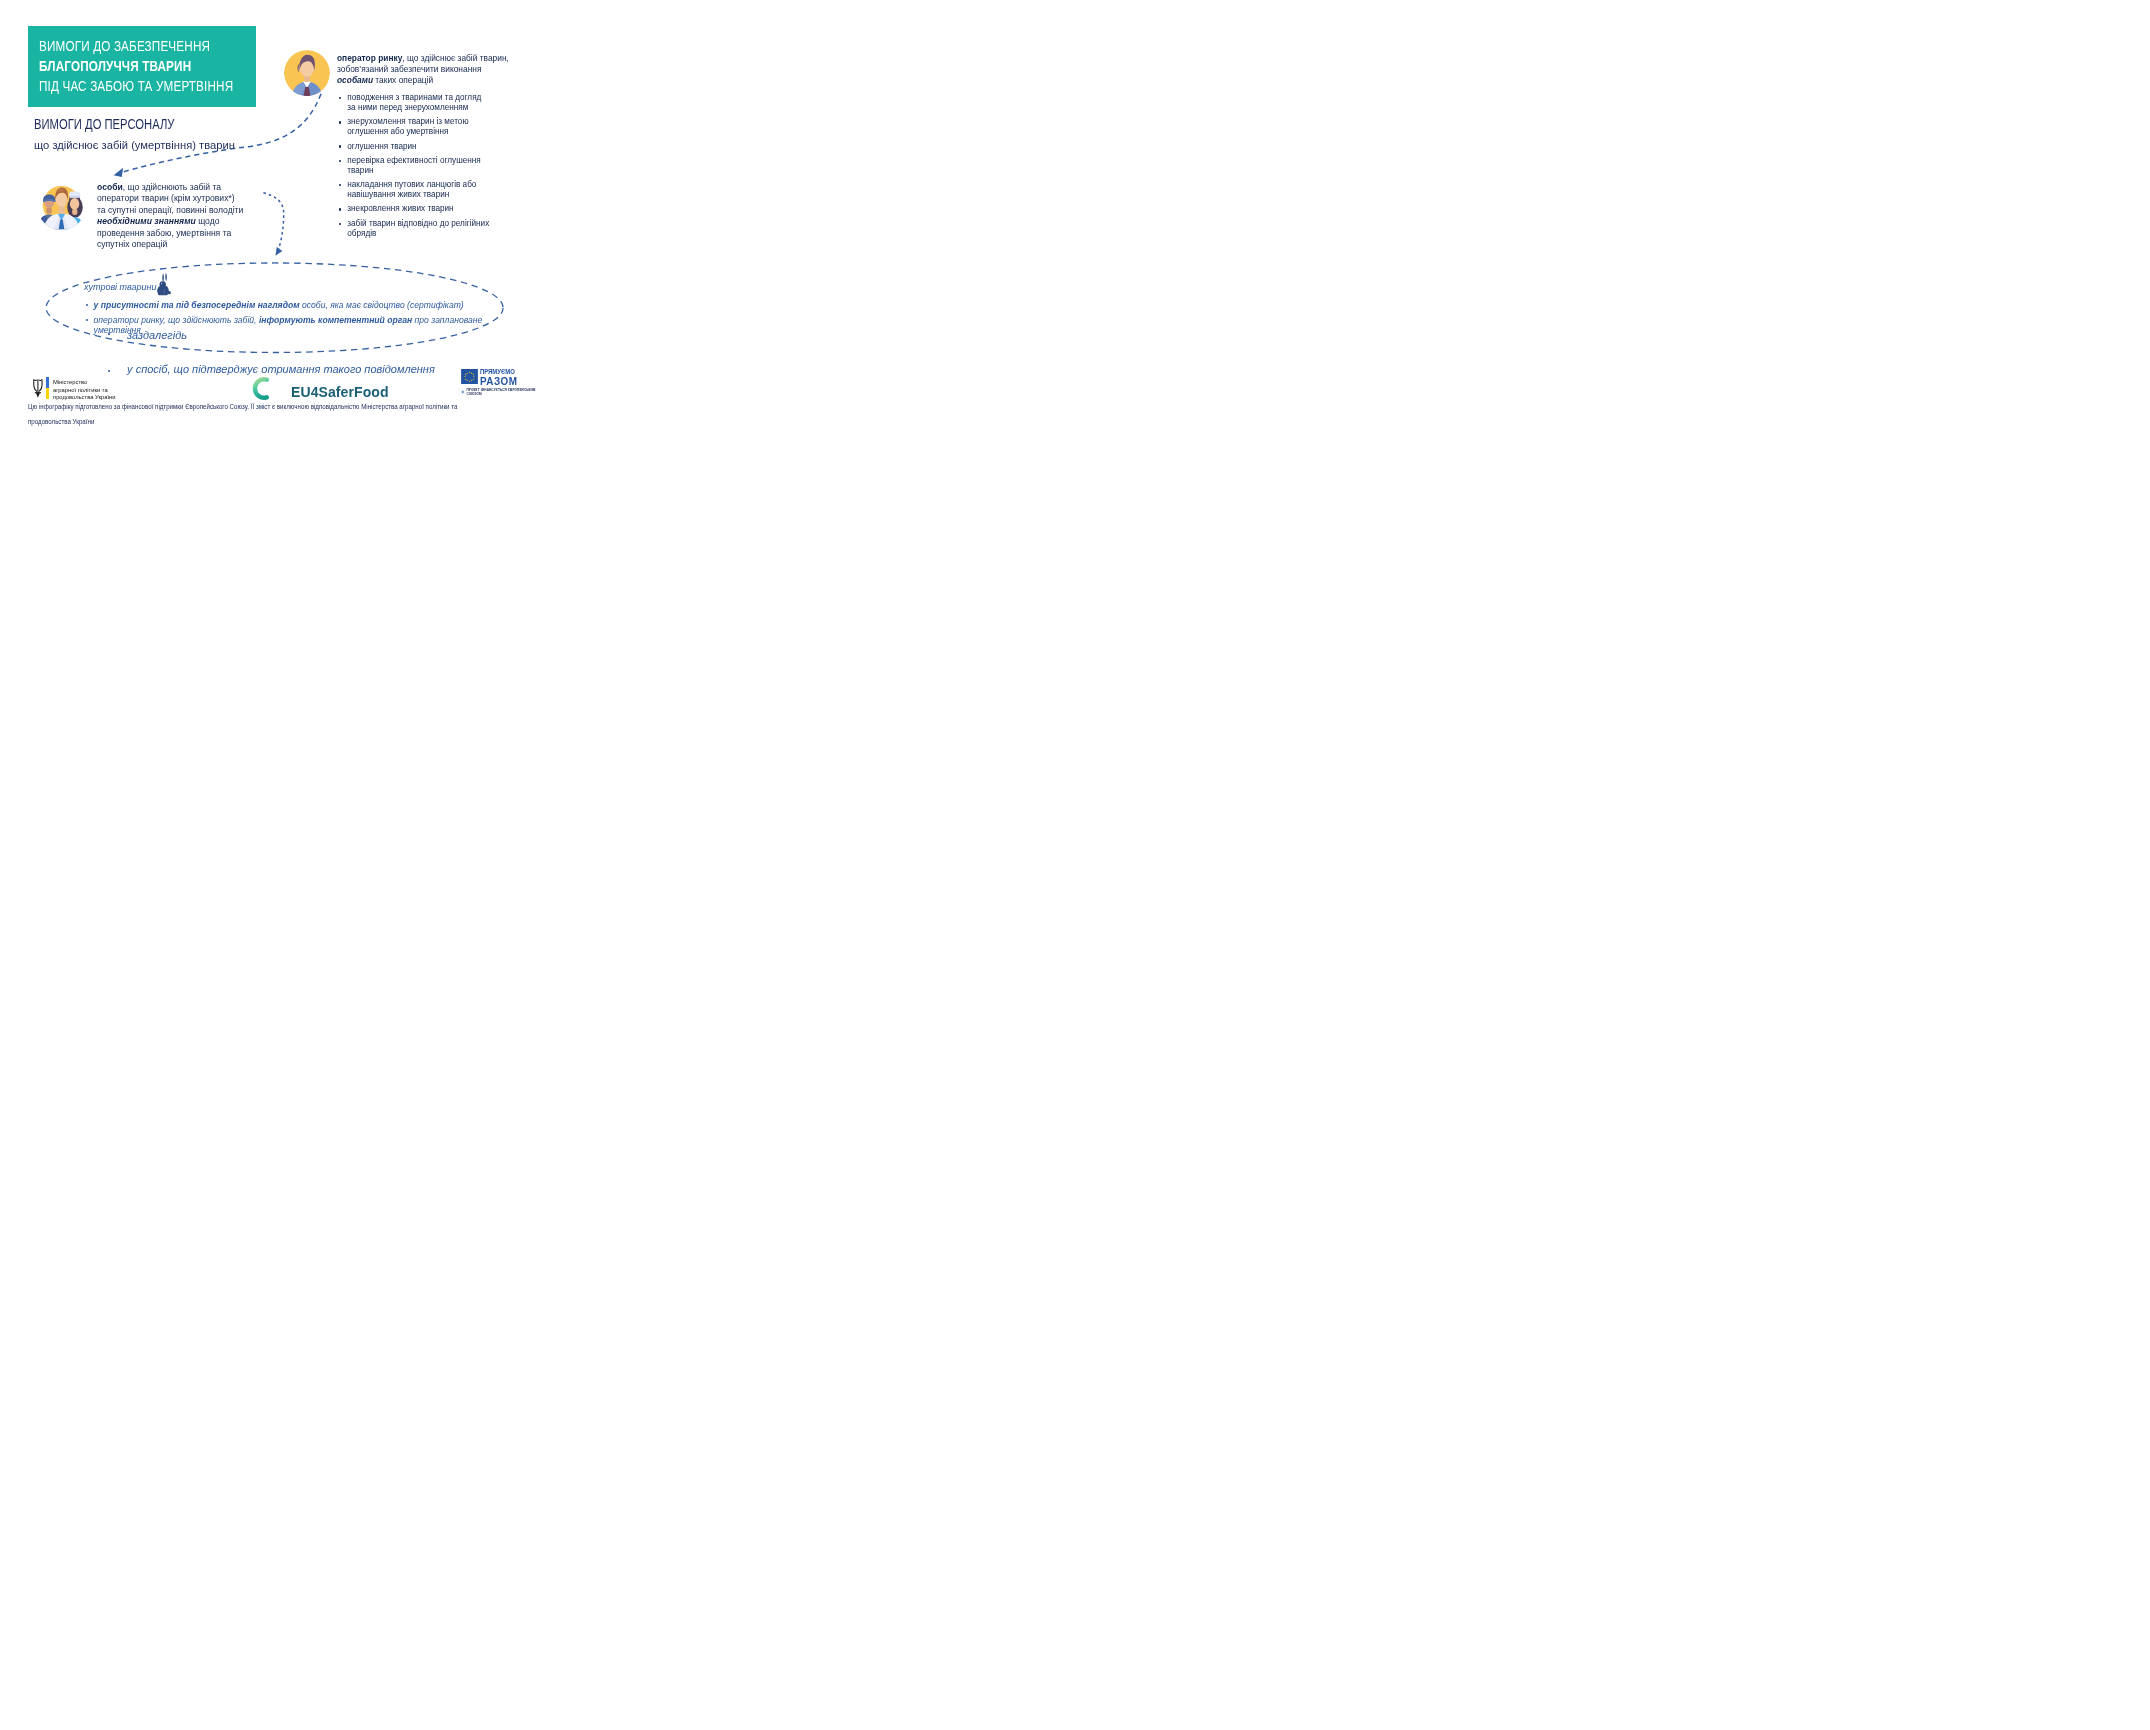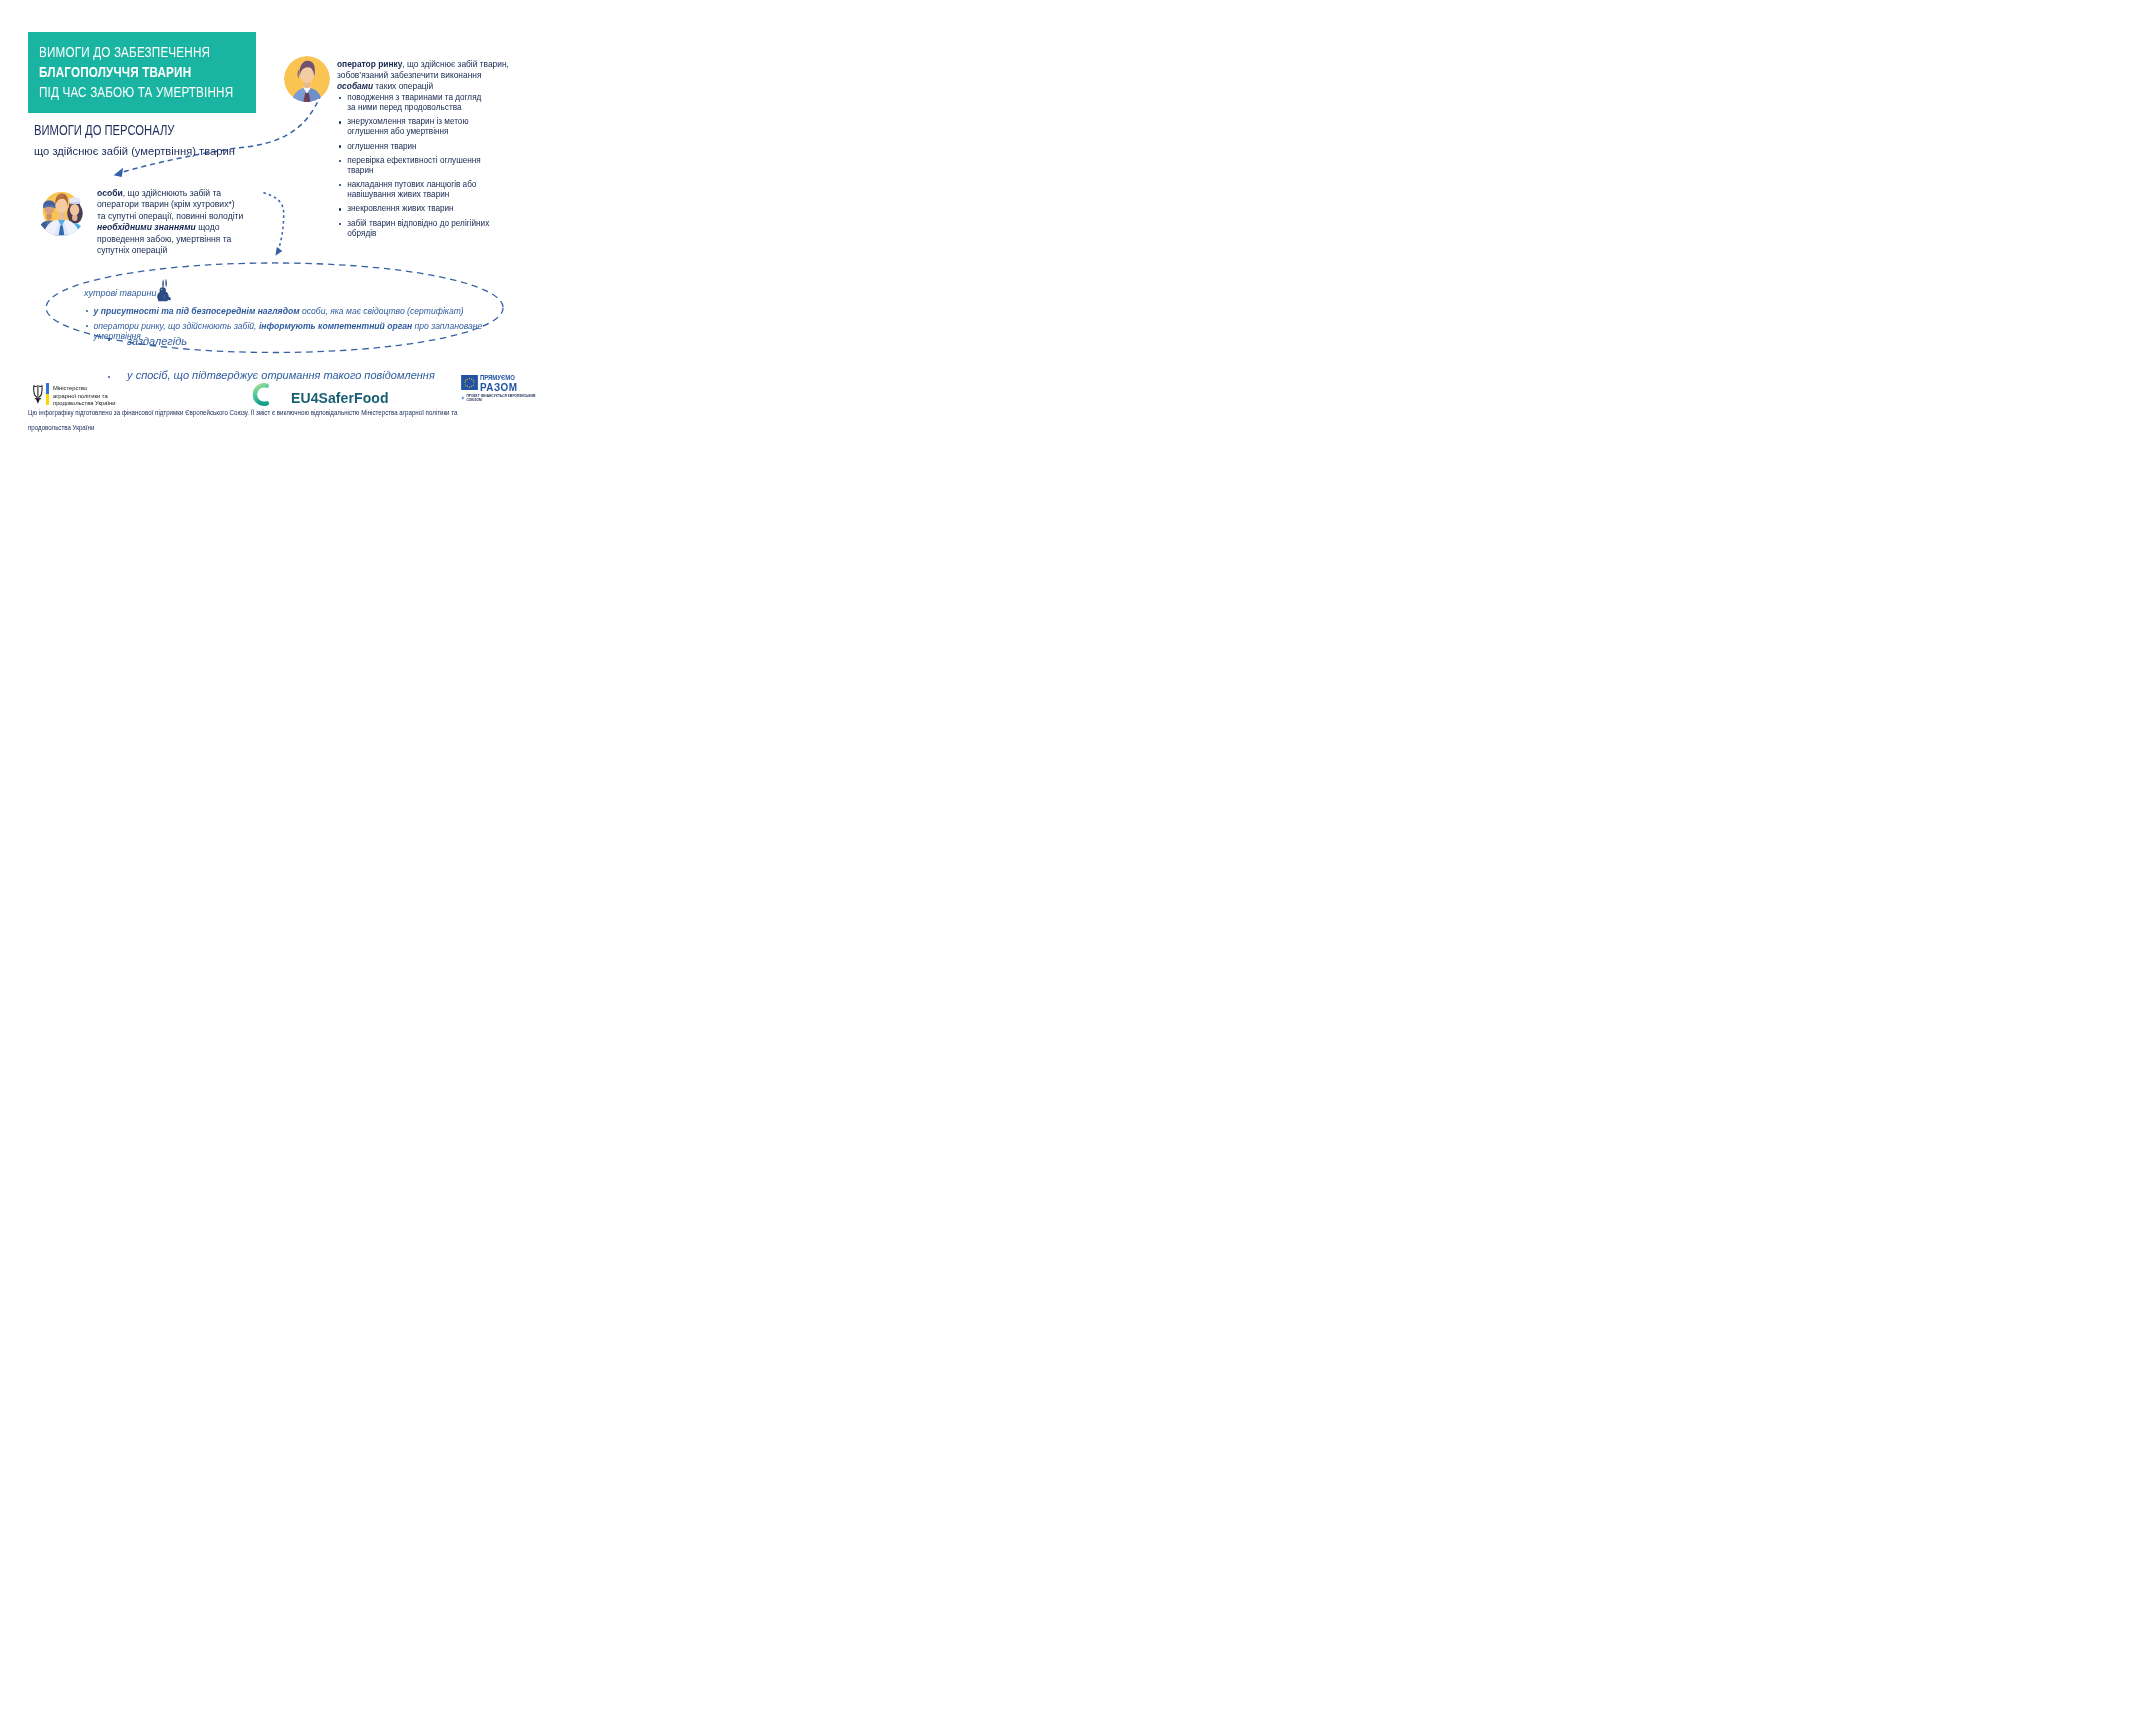--- a/index.html
+++ b/index.html
@@ -1,20 +1,20 @@
 <!DOCTYPE html>
 <html style="font-size:6.9px"><head>
 <meta charset="utf-8">
 <style>
   html,body{margin:0;padding:0;background:#ffffff;}
   .canvas{
     position:relative;width:550px;height:433px;background:#ffffff;overflow:hidden;
     font-family:"Liberation Sans", sans-serif;color:#152750;
   }
-  .abs{position:absolute;margin-top:6px;}
+  .abs{position:absolute;}
   .cond{display:inline-block;transform:scaleX(.78);transform-origin:0 50%;white-space:nowrap;}
   .cond75{display:inline-block;transform:scaleX(.75);transform-origin:0 50%;white-space:nowrap;}
   .cond88{display:inline-block;transform:scaleX(.88);transform-origin:0 0;white-space:pre-line;}
 
   
   .teal-block{left:28px;top:26px;width:228px;height:81px;background:#1AB5A2;color:#fff;
     padding:0;box-sizing:border-box;}
   .teal-inner{position:absolute;left:11.2px;top:10.3px;}
   .teal-line{display:block;font-size:15px;line-height:20px;letter-spacing:0.2px;font-weight:400;}
   .teal-line.b{font-weight:700;}
@@ -113,21 +113,21 @@
       </g>
     </svg>
   </div>
 
   <div class="abs op-intro"><b>оператор ринку</b><span>, що здійснює забій тварин,
 зобов’язаний забезпечити виконання
 </span><span class="bit">особами</span><span> таких операцій</span></div>
 
   <ul class="abs op-bullets">
     <li>поводження з тваринами та догляд
-за ними перед продовольства</li>
+за ними перед знерухомленням</li>
     <li>знерухомлення тварин із метою
 оглушення або умертвіння</li>
     <li>оглушення тварин</li>
     <li>перевірка ефективності оглушення
 тварин</li>
     <li>накладання путових ланцюгів або
 навішування живих тварин</li>
     <li>знекровлення живих тварин</li>
     <li>забій тварин відповідно до релігійних
 обрядів</li>

